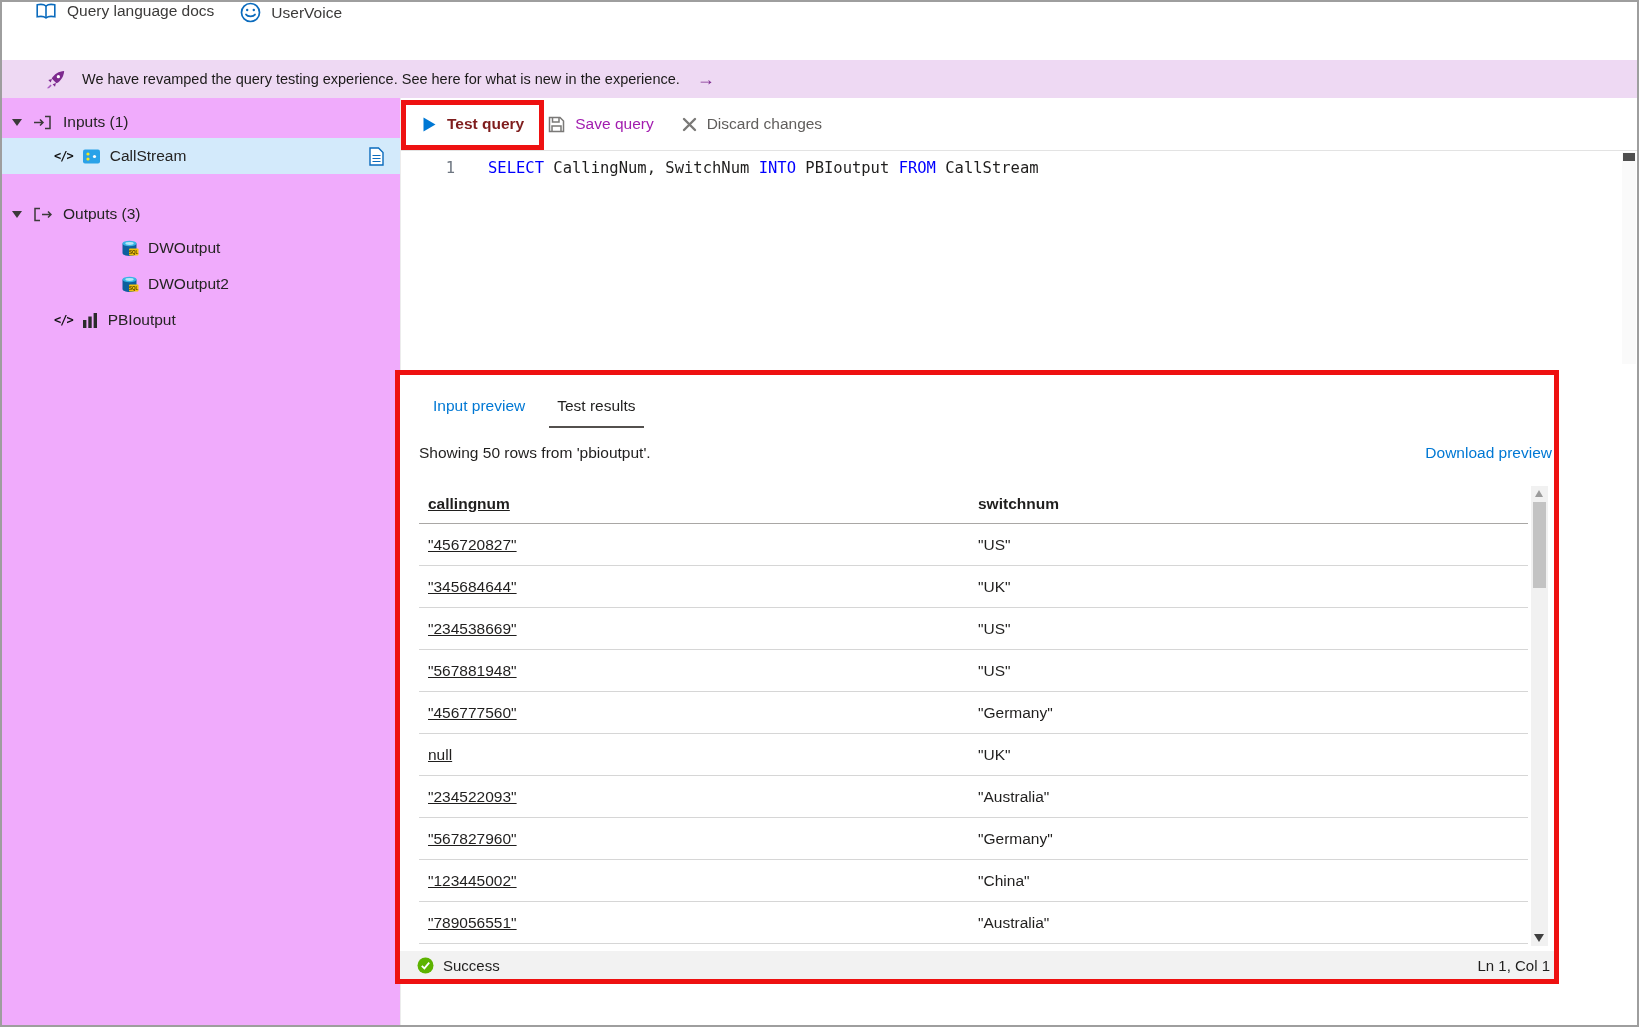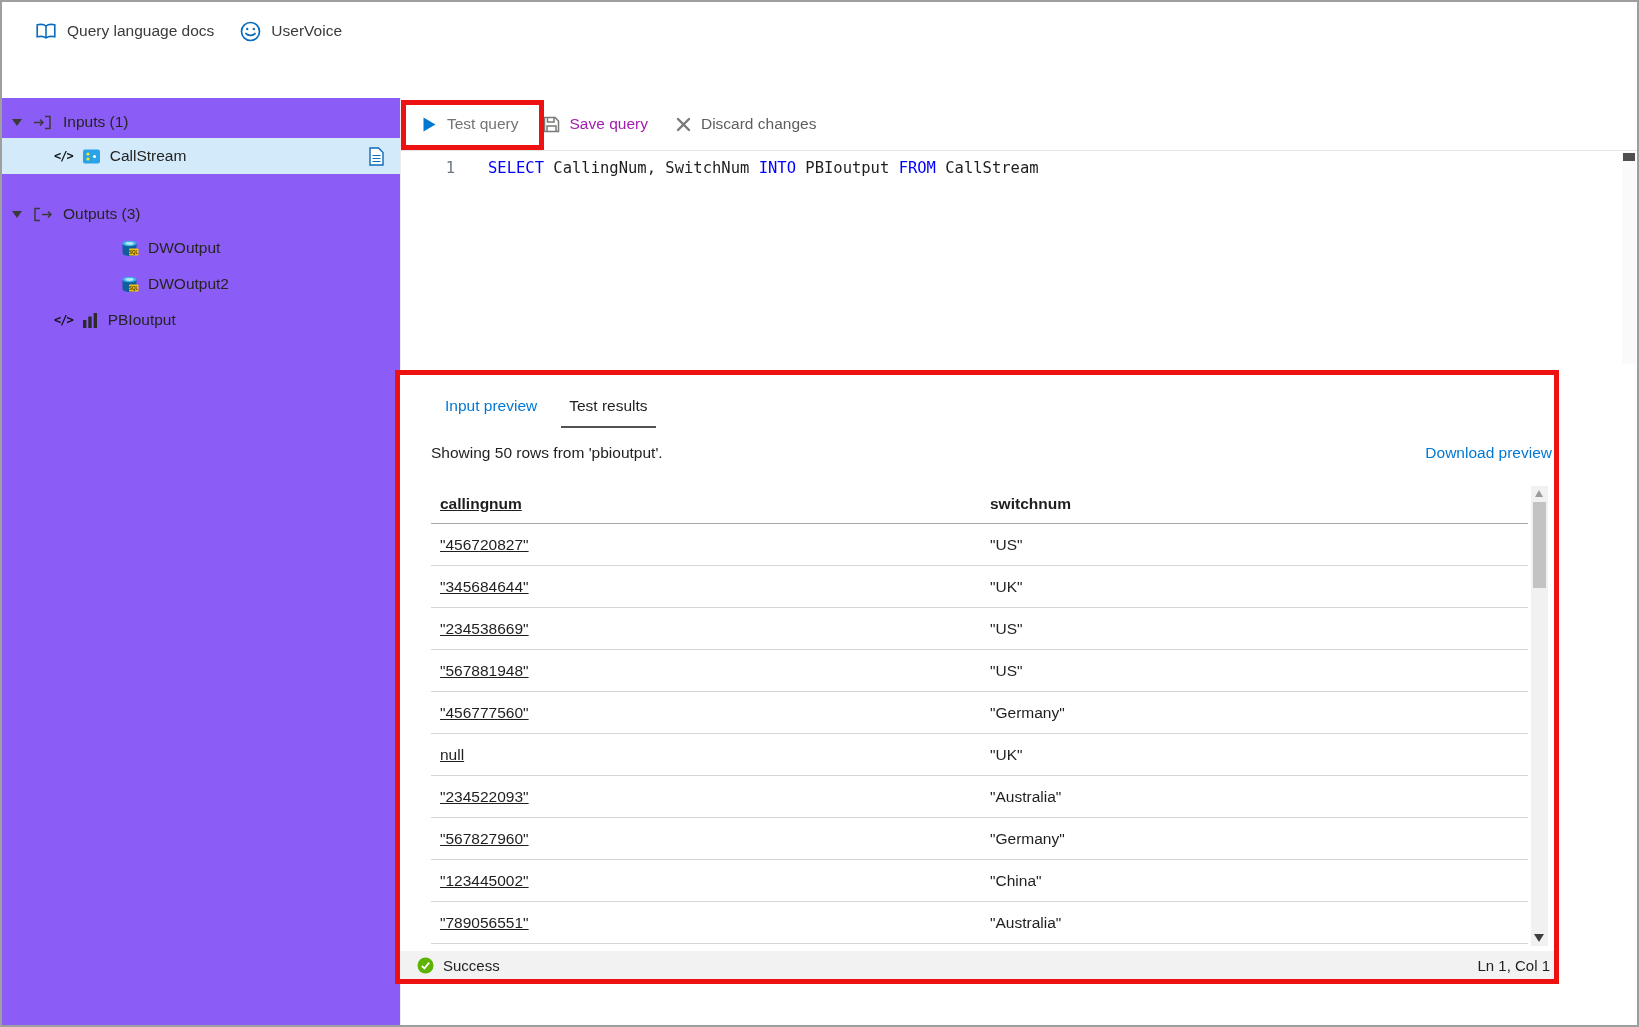--- a/index.html
+++ b/index.html
@@ -1,57 +1,57 @@
 <!DOCTYPE html>
 <html><head>
 <meta charset="utf-8">
 <style>
   * { box-sizing: border-box; margin: 0; padding: 0; }
   body { background:#fff; font-family:"Liberation Sans", sans-serif; }
   .screen { position:relative; width:1639px; height:1027px; border:2px solid #9e9e9e; background:#fff; overflow:hidden; color:#323130; }
 
   
-  .top-bar { position:absolute; left:0; top:0; width:100%; height:58px; background:#fff; display:flex; align-items:center; padding-left:33px; gap:26px; }
+  .top-bar { position:absolute; left:0; top:0; width:100%; height:58px; background:#fff; display:flex; align-items:flex-start; padding-left:33px; gap:26px; }
   .top-link { display:flex; align-items:center; gap:10px; font-size:15.5px; color:#3b3a39; cursor:pointer; text-decoration:none; }
 
   
   .banner { position:absolute; left:0; top:58px; width:100%; height:38px; background:#eed9f3; display:flex; align-items:center; padding-left:42px; gap:15px; font-size:14.5px; color:#1b1a19; }
   .banner-arrow { color:#7d2a8e; font-weight:bold; font-size:18px; margin-left:2px; cursor:pointer; }
 
   
-  .sidebar { position:absolute; left:0; top:96px; width:399px; bottom:0; background:#8b5cf6; border-right:1px solid #ececec; padding-top:8px;text-align:center; }
+  .sidebar { position:absolute; left:0; top:96px; width:399px; bottom:0; background:#f0abfc; border-right:1px solid #ececec; padding-top:8px;text-align:center; }
   .tree-header { display:flex; align-items:center; height:32px; padding-left:10px; gap:11px; font-size:15.5px; color:#252423; cursor:pointer; }
   .tree-header.outputs { margin-top:24px; }
   .tri { width:0; height:0; border-left:5px solid transparent; border-right:5px solid transparent; border-top:7px solid #3b3a39; }
   .hicon { display:flex; align-items:center; }
   .tree-item { display:flex; align-items:center; height:36px; padding-left:52px; gap:9px; font-size:15.5px; color:#252423; cursor:pointer; }
   .tree-item.selected { background:#d3eafb; }
   .tree-item.sqlrow { padding-left:118px; }
   .code-glyph { font-family:"DejaVu Sans Mono", monospace; font-size:12px; font-weight:bold; color:#111; letter-spacing:-1px; }
   .doc-btn { margin-left:auto; margin-right:16px; display:flex; align-items:center; }
   .iicon { display:flex; align-items:center; }
 
   
   .toolbar { position:absolute; left:399px; top:96px; right:0; height:52px; display:flex; align-items:center; background:#fff; }
   .tb-btn { display:flex; align-items:center; gap:10px; background:none; border:none; font-size:15.5px; cursor:pointer; font-family:inherit; }
-  .tb-test { margin-left:21px; color:#737373; font-weight:400;align-items:flex-end; }
+  .tb-test { margin-left:21px; color:#7f1d1d; font-weight:700;align-items:flex-end; }
   .tb-save { margin-left:24px; color:#a21caf; }
   .tb-discard { margin-left:28px; color:#605e5c; }
 
   
   .editor { position:absolute; left:399px; top:148px; right:0; height:217px; border-top:1px solid #e3e3e3; background:#fff; cursor:text; }
   .code-line { display:flex; padding-top:5px; font-family:"DejaVu Sans Mono", monospace; font-size:15.5px; line-height:24px; white-space:pre; }
   .line-no { width:54px; text-align:right; color:#6e7681; }
   .code { margin-left:33px; color:#201f1e; }
   .kw { color:#0000ff; }
   .editor-scroll { position:absolute; right:1px; top:1px; width:14px; height:212px; background:#fafafa; }
   .editor-thumb { width:12px; height:8px; margin:1px auto 0; background:#4f4f4f; }
 
   
-  .results { position:absolute; left:398px; top:373px; width:1154px; height:604px; background:#fff;padding-left:12px; }
+  .results { position:absolute; left:398px; top:373px; width:1154px; height:604px; background:#fff; }
   .tabs { display:flex; align-items:flex-end; height:53px; padding-left:33px; gap:24px; }
   .tab { font-size:15.5px; cursor:pointer; }
   .tab.inactive { color:#0078d4; padding-bottom:13px; }
   .tab.active { color:#201f1e; padding:0 8px 11px 8px; border-bottom:2px solid #53504e; }
   .summary-row { display:flex; justify-content:space-between; align-items:baseline; padding:16px 2px 0 19px; font-size:15.5px; color:#201f1e; }
   .summary-row a { color:#0078d4; cursor:pointer; text-decoration:none; }
   .table { margin:22px 26px 0 19px; }
   .t-head { display:flex; height:40px; align-items:center; border-bottom:1px solid #a9a7a5; font-weight:700; font-size:15.5px; color:#201f1e; }
   .t-row { display:flex; height:42px; align-items:center; border-bottom:1px solid #d6d6d6; font-size:15.5px; color:#201f1e; }
   .c1 { width:550px; padding-left:9px;text-decoration:underline; }
@@ -91,20 +91,33 @@
             <circle cx="10.5" cy="10.5" r="9" fill="none" stroke="#0b6bbd" stroke-width="1.7"></circle>
             <circle cx="7.2" cy="8" r="1.2" fill="#0b6bbd"></circle>
             <circle cx="13.8" cy="8" r="1.2" fill="#0b6bbd"></circle>
             <path d="M6 12.5 C7.5 15 13.5 15 15 12.5" fill="none" stroke="#0b6bbd" stroke-width="1.7" stroke-linecap="round"></path>
           </svg>
       </span>
       <span>UserVoice</span>
     </a>
   </header>
 
+  <div class="banner">
+    <span class="iicon">
+      <svg width="23" height="23" viewBox="0 0 24 24">
+          <path d="M21 3 C15.5 3.2 10.5 6.4 8 11 L13 16 C17.6 13.5 20.8 8.5 21 3 Z" fill="#7d2a8e"></path>
+          <circle cx="15" cy="9" r="1.7" fill="#fff"></circle>
+          <path d="M8.3 11.5 L4.5 12.5 L7 15 Z" fill="#7d2a8e"></path>
+          <path d="M12.5 15.7 L11.5 19.5 L9 17 Z" fill="#7d2a8e"></path>
+          <path d="M6.8 17.2 L3 21 L5.2 21 L8 18.4 Z" fill="#a95cc0"></path>
+        </svg>
+    </span>
+    <span>We have revamped the query testing experience. See here for what is new in the experience.</span>
+    <span class="banner-arrow">→</span>
+  </div>
 
   <nav class="sidebar">
     <div class="tree-header">
       <span class="tri"></span>
       <span class="hicon">
         <svg width="19" height="15" viewBox="0 0 19 15">
             <path d="M1 7.5 H10 M7 4.5 L10 7.5 L7 10.5" fill="none" stroke="#3b3a39" stroke-width="1.5"></path>
             <path d="M12 1.5 H17 V13.5 H12" fill="none" stroke="#3b3a39" stroke-width="1.5"></path>
           </svg>
       </span>

